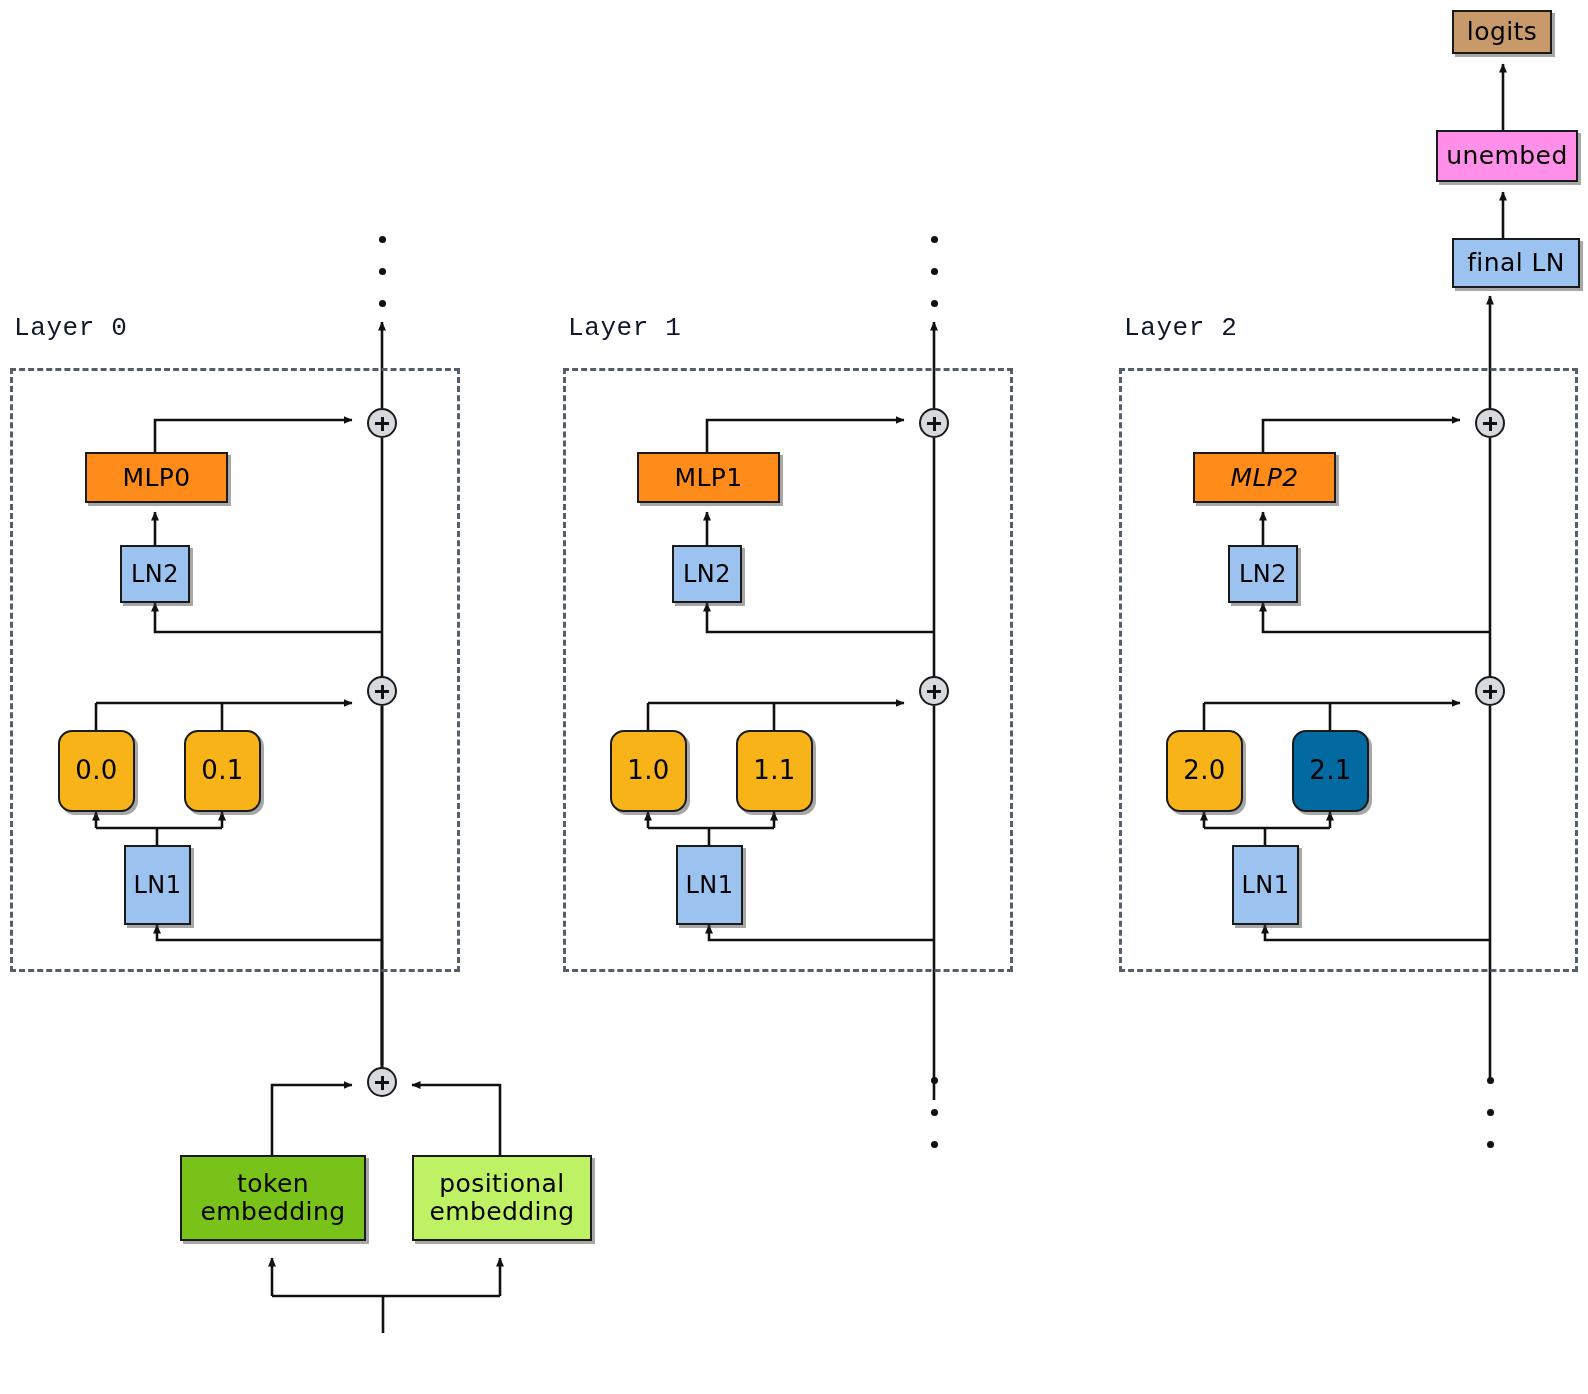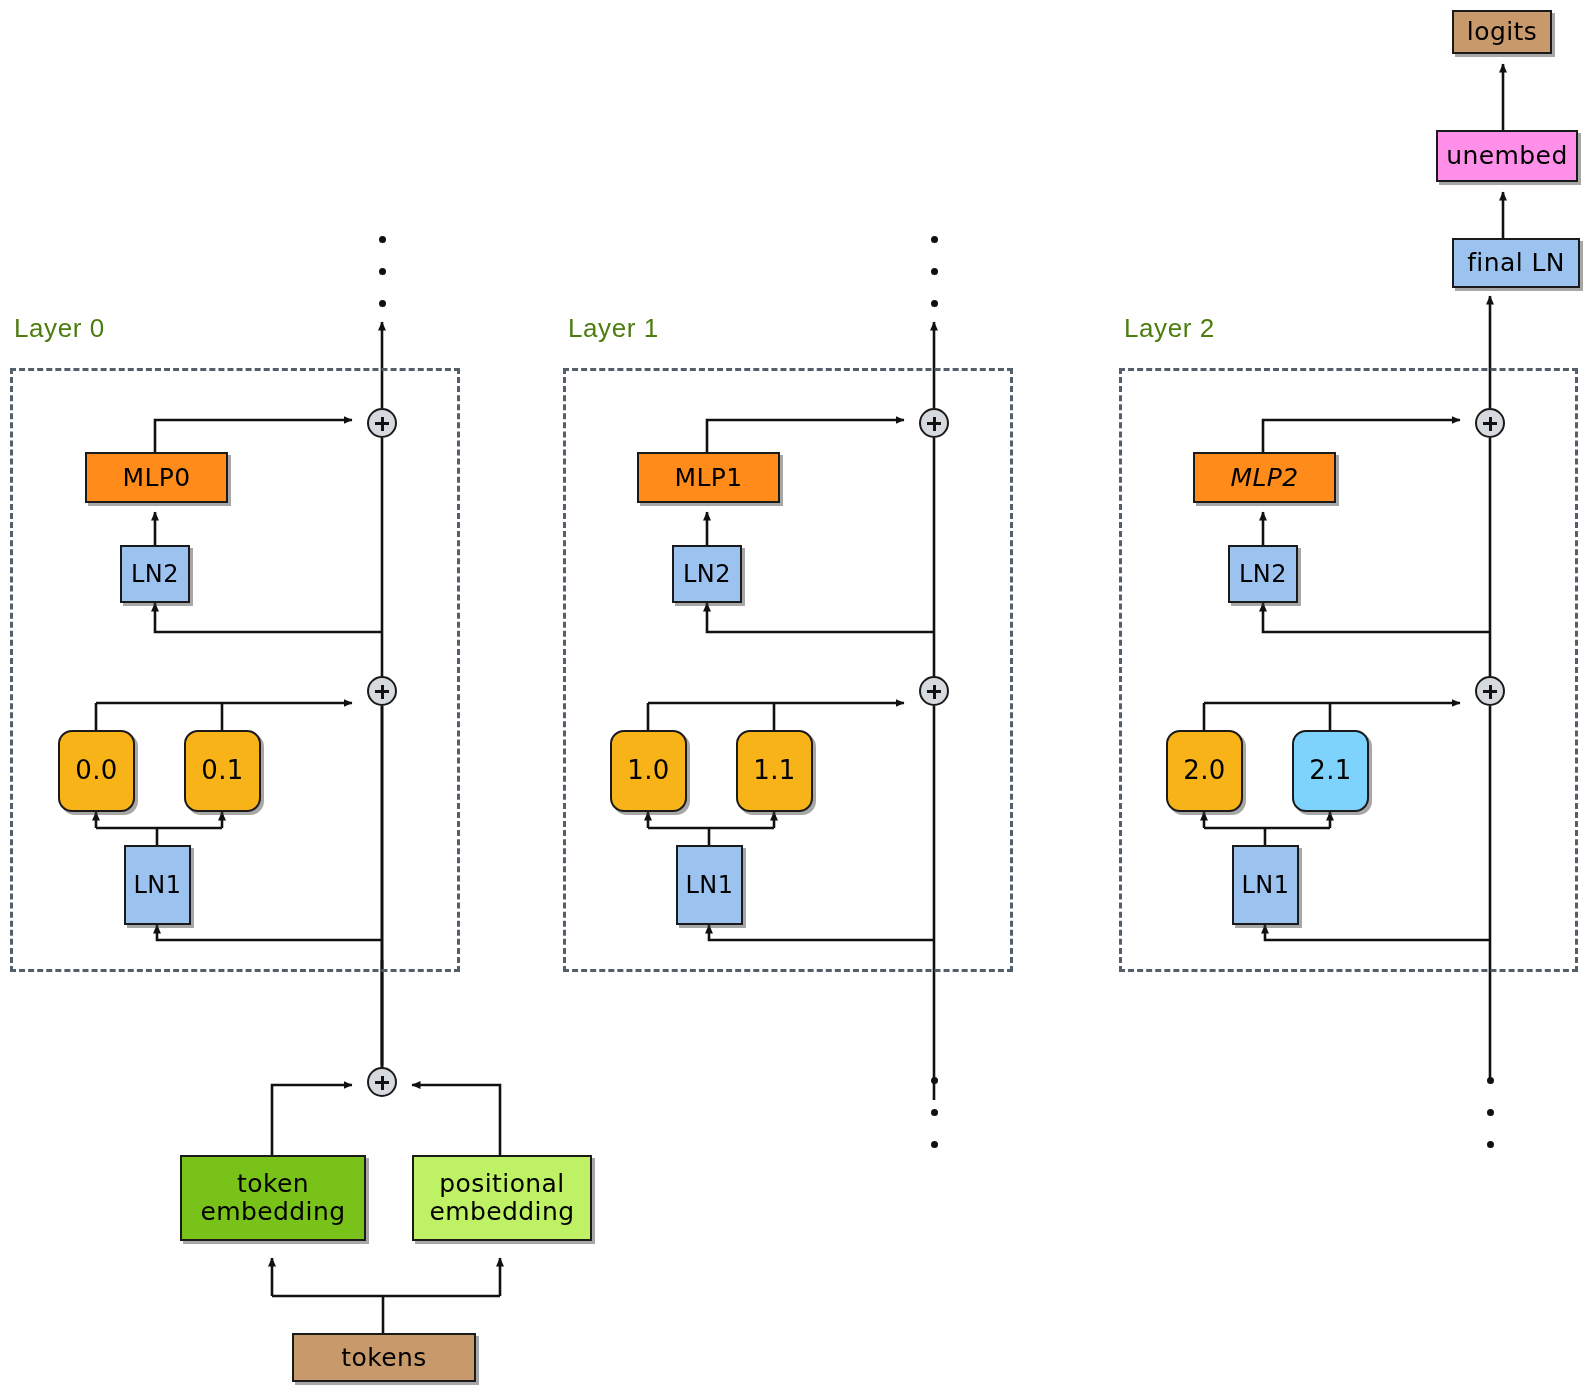--- a/index.html
+++ b/index.html
@@ -45,22 +45,22 @@
   .node.small { font-size: 24px; }
   .layer-box {
     position: absolute;
     box-sizing: border-box;
     border: 3px dashed #555f6b;
     background: transparent;
     z-index: 1;
   }
   .layer-label {
     position: absolute;
-    color: #4d7c0f;
-    font-family: Liberation Sans, sans-serif;
+    color: #0f172a;
+    font-family: Liberation Mono, monospace;
     font-size: 26px;
     letter-spacing: 0.6px;
     z-index: 2;
     white-space: nowrap;
   }
   .plus {
     position: absolute;
     width: 30px;
     height: 30px;
     border-radius: 50%;
@@ -220,21 +220,21 @@
       <i></i>
       <i></i>
   </div>
 
   <div class="layer-label" style="left:1124px; top:313px;">Layer 2</div>
   <div class="layer-box" style="left:1119px; top:368px; width:459px; height:604px;"></div>
 
   <div class="node" style="left:1193px; top:452px; width:143px; height:51px; background:#FF8C1A;font-style:italic;">MLP2</div>
   <div class="node small" style="left:1228px; top:545px; width:70px; height:58px; background:#9CC3F0;">LN2</div>
   <div class="node attn" style="left:1166px; top:730px; width:77px; height:82px; background:#F7B318;">2.0</div>
-  <div class="node attn" style="left:1292px; top:730px; width:77px; height:82px; background:#7dd3fc;">2.1</div>
+  <div class="node attn" style="left:1292px; top:730px; width:77px; height:82px; background:#0369a1;">2.1</div>
   <div class="node small" style="left:1232px; top:845px; width:67px; height:80px; background:#9CC3F0;">LN1</div>
 
   <div class="plus" style="left:1475px; top:408px;"></div>
   <div class="plus" style="left:1475px; top:676px;"></div>
 
   <div class="dots" style="left:1487px; top:1077px;">
     <i></i>
       <i></i>
       <i></i>
   </div>
@@ -248,15 +248,14 @@
   <div class="node" style="left:180px; top:1155px; width:186px; height:86px; background:#79C21A; flex-direction:column;">
     <span>token</span>
     <span>embedding</span>
   </div>
 
   <div class="node" style="left:412px; top:1155px; width:180px; height:86px; background:#bef264; flex-direction:column;">
     <span>positional</span>
     <span>embedding</span>
   </div>
 
-  <div class="node" style="left:292px; top:1333px; width:184px; height:49px; background:#C89A6B;">tokens</div>
 
 </div>
 
 </body></html>

